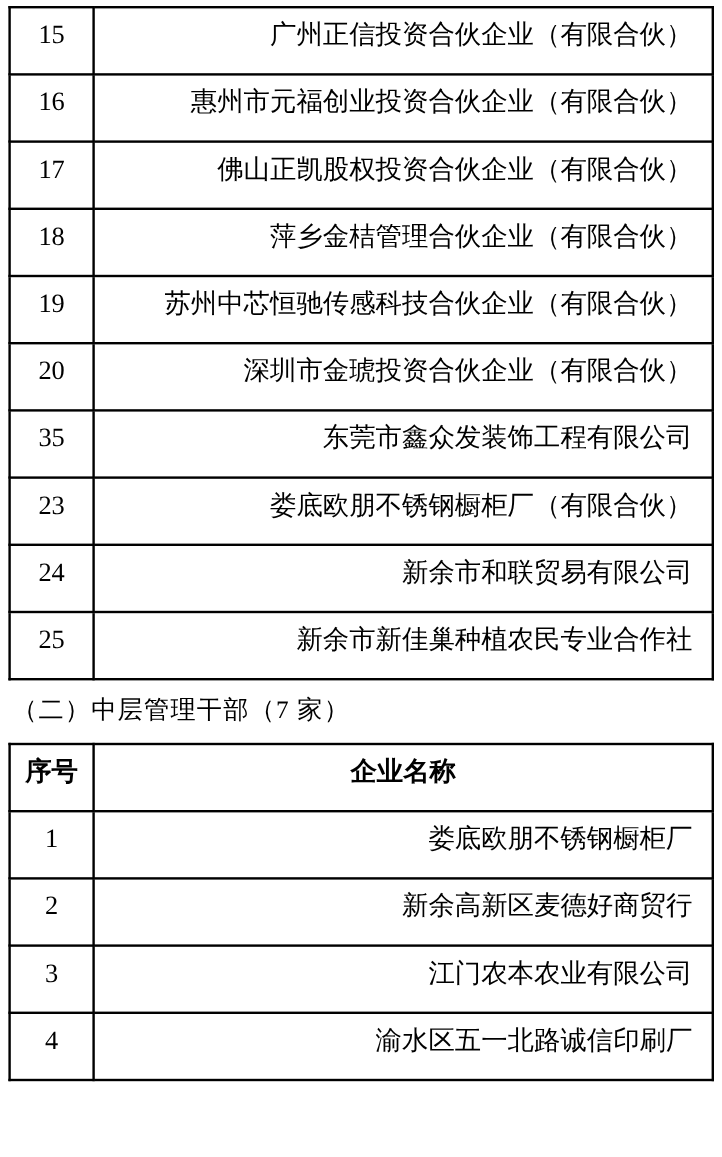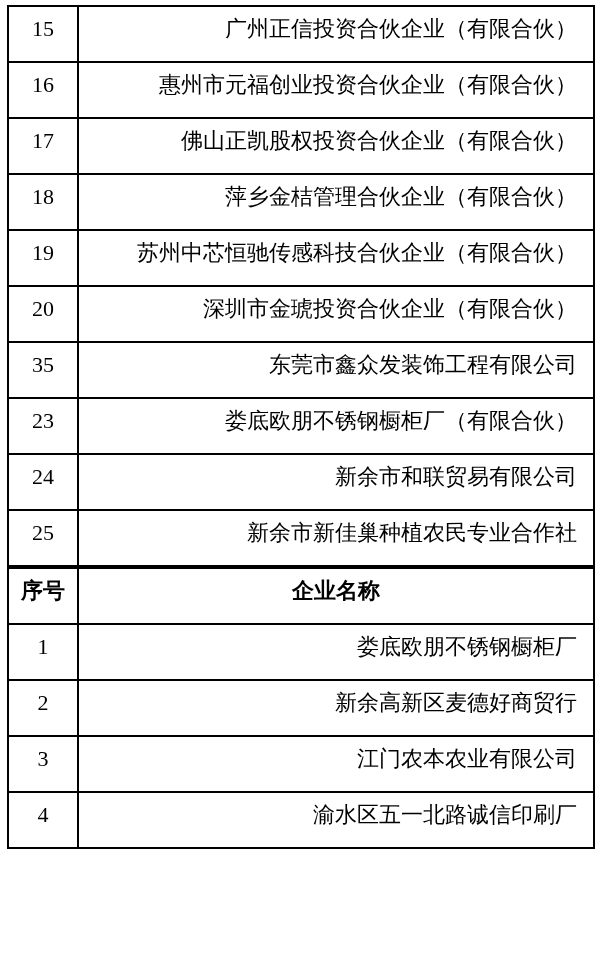--- a/index.html
+++ b/index.html
@@ -90,20 +90,21 @@
         <td class="cell-no">24</td>
         <td class="cell-name">新余市和联贸易有限公司</td>
       </tr>
       <tr>
         <td class="cell-no">25</td>
         <td class="cell-name">新余市新佳巢种植农民专业合作社</td>
       </tr>
     </tbody>
   </table>
 
+  <div class="section-heading">（二）中层管理干部（7 家）</div>
 
   <table class="tbl tbl-2">
     <colgroup>
         <col class="col-no">
         <col>
       </colgroup>
     <tbody>
       <tr class="hdr-row">
         <th>序号</th>
         <th>企业名称</th>

